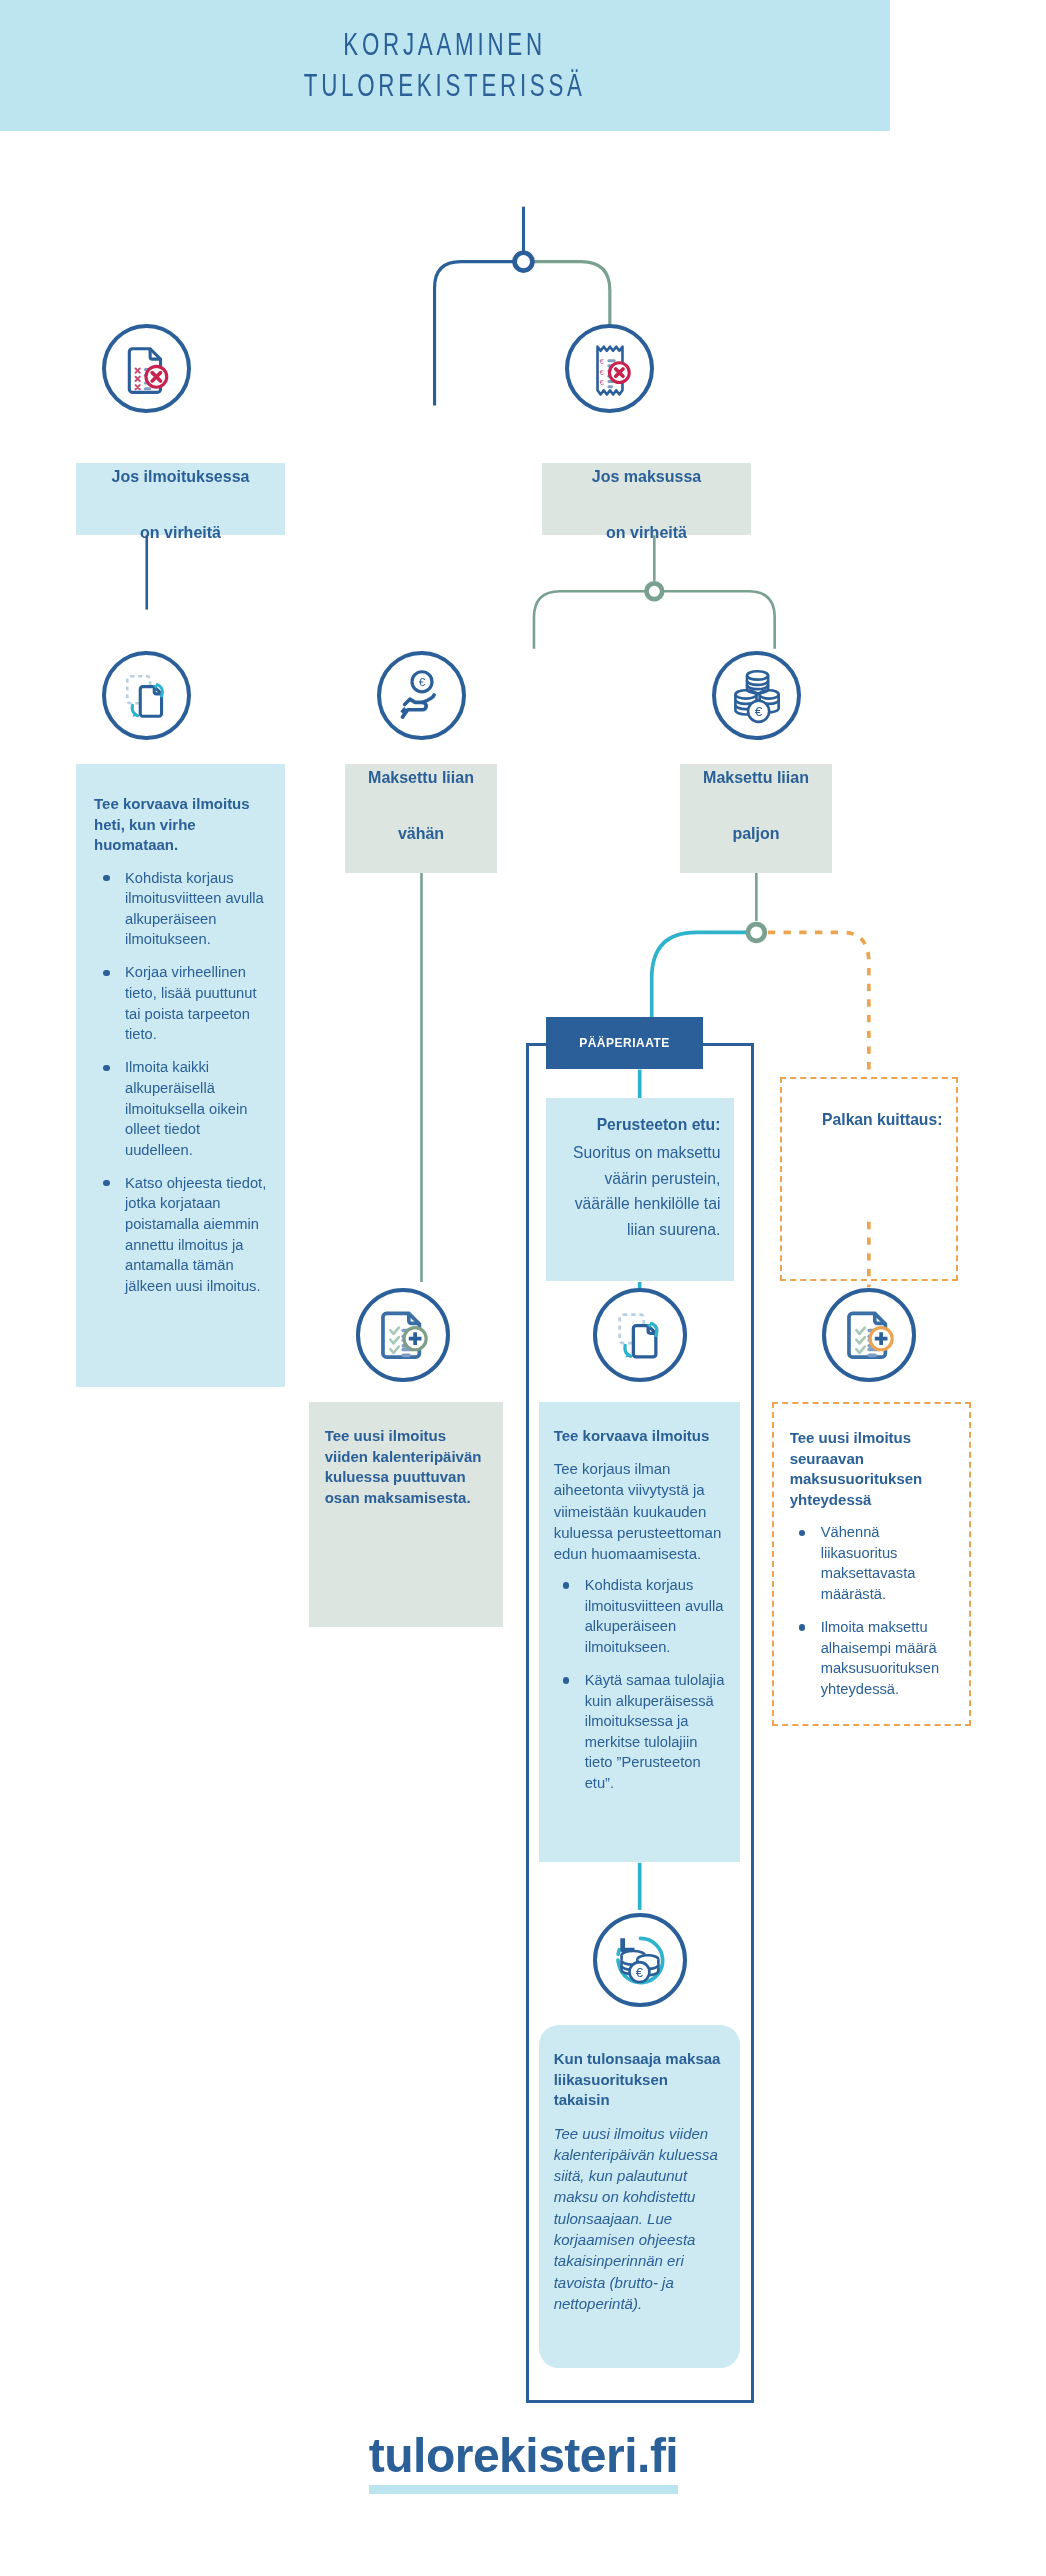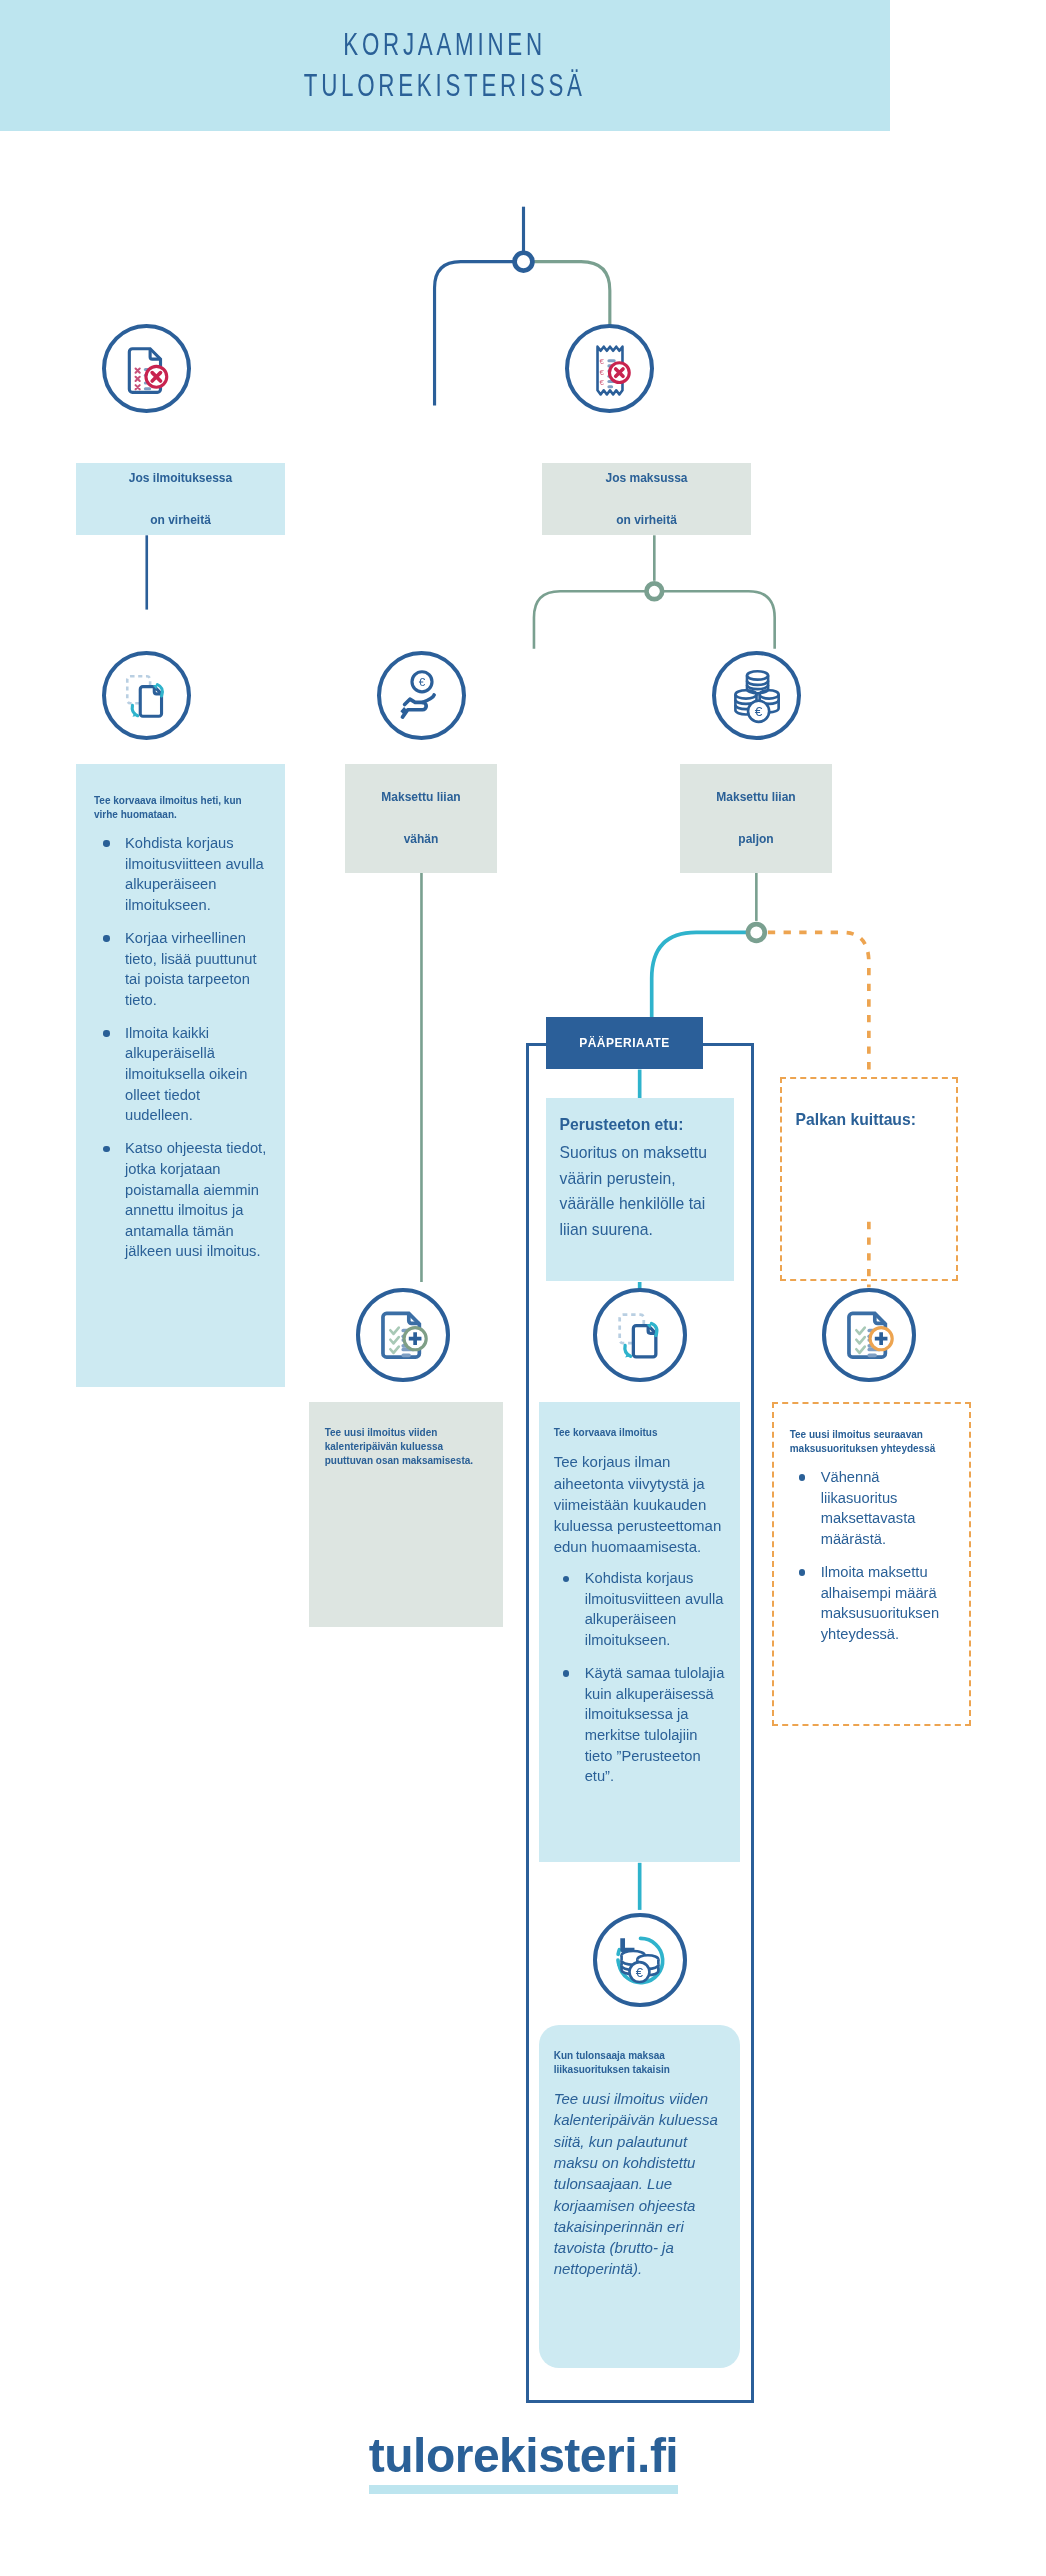--- a/index.html
+++ b/index.html
@@ -51,42 +51,42 @@
     border:4.7px solid #2b5f99;
     box-sizing:border-box;
     z-index:3;
     display:flex;align-items:center;justify-content:center;
   }
   .badge svg{display:block;}
 
   
   .labelbox{
     position:absolute;box-sizing:border-box;
-    display:flex;align-items:center;justify-content:center;
+    display:flex;align-items:flex-start;justify-content:center;
     text-align:center;
     color:#2a6097;
-    font-size:12px;
+    font-size:16px;
     line-height:1.75;
     font-weight:700;
     z-index:2;
     padding:0 9.4px;
     font-family:"Liberation Sans Narrow","Liberation Sans",sans-serif;
   }
   .labelbox span{display:block;}
 
   
   .textbox{
     position:absolute;box-sizing:border-box;
     color:#2a6097;
     z-index:2;
     padding:18px 18px 15.7px 18px;
   }
   .textbox h3{
     margin:0 0 11.5px 0;
-    font-size:10px;
+    font-size:15px;
     line-height:1.38;
     font-weight:700;
     color:#2a6097;
   }
   .textbox p{
     margin:0 0 10.5px 0;
     font-size:15px;
     line-height:1.42;
     font-weight:400;
     color:#2a6097;
@@ -107,21 +107,21 @@
   .textbox ul li:before{
     content:"";
     position:absolute;left:9.4px;top:7.3px;
     width:6.3px;height:6.3px;border-radius:50%;
     background:#2a6097;
   }
 
   
   .centercard{
     position:absolute;box-sizing:border-box;
-    text-align:left;color:#2a6097;z-index:2;
+    text-align:right;color:#2a6097;z-index:2;
     padding:14.7px 13.6px;
   }
   .centercard .ct{
     font-size:15.7px;font-weight:700;line-height:1.5;margin-bottom:4.2px;
     font-family:"Liberation Sans Narrow","Liberation Sans",sans-serif;
   }
   .centercard .cb{
     font-size:15.7px;font-weight:400;line-height:1.62;
     font-family:"Liberation Sans Narrow","Liberation Sans",sans-serif;
   }

